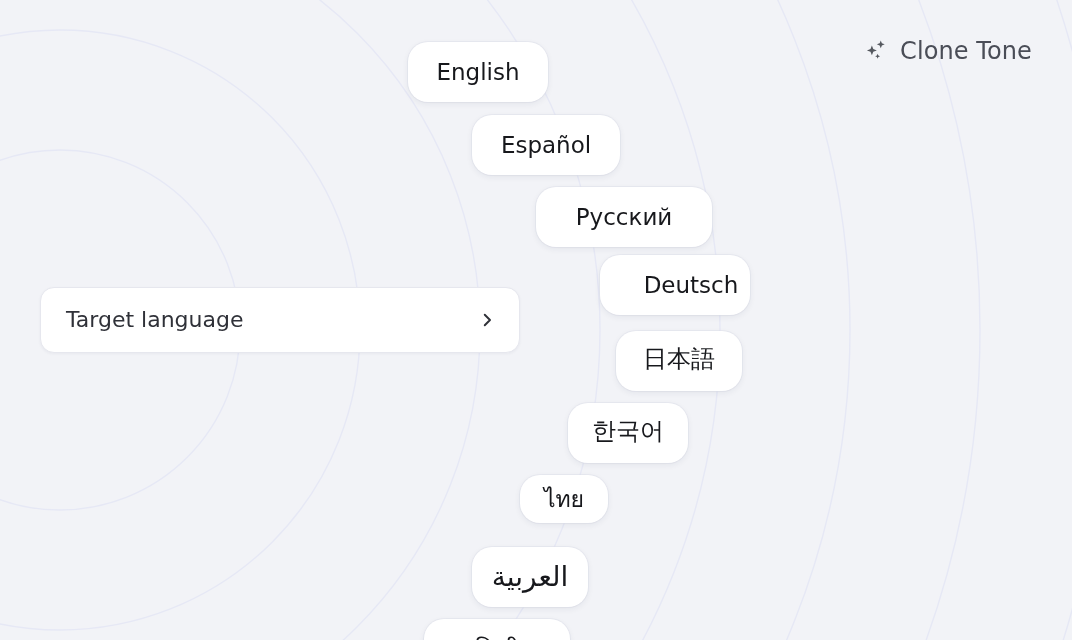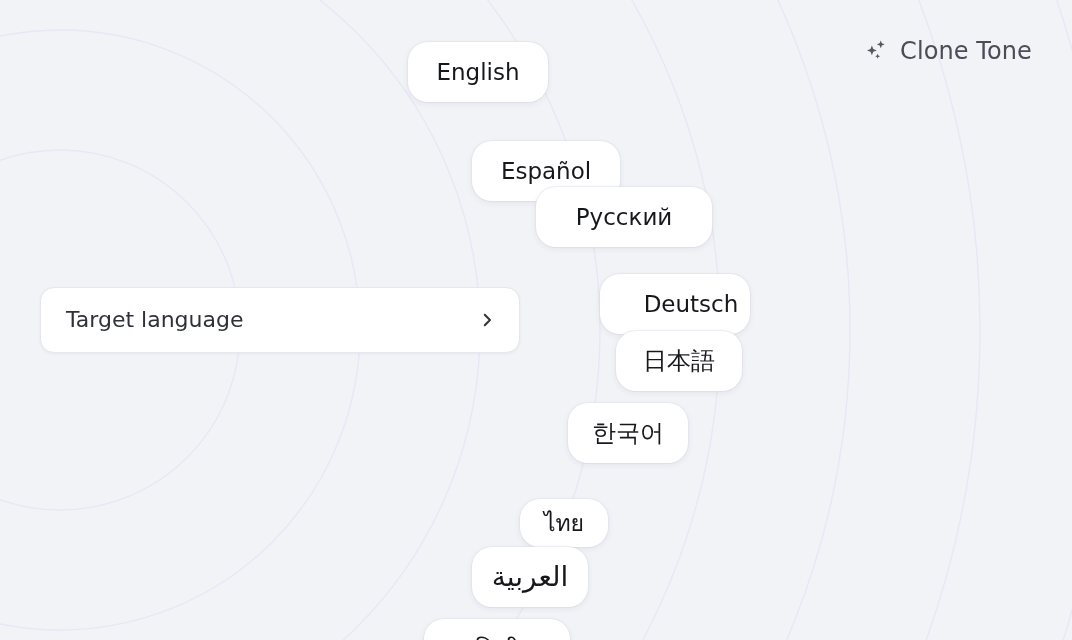--- a/index.html
+++ b/index.html
@@ -91,21 +91,21 @@
                 0 0 0 1px rgba(225, 227, 236, .55);
     display: flex;
     align-items: center;
     justify-content: center;
     font-size: 23px;
     color: #17181c;
     line-height: 1;
     white-space: nowrap;
     z-index: 3;
   }
-  .lang-chip.cjk { font-size: 24px; }
+  .lang-chip.cjk { font-size: 24px; font-family: Liberation Mono, monospace; }
   .lang-chip.rtl { direction: rtl; font-size: 28px; }
 </style>
 </head>
 <body>
 
 <svg id="bg-rings" viewBox="0 0 1072 640" preserveAspectRatio="none" aria-hidden="true">
   <g fill="none" stroke="#e6e8f5" stroke-width="1.4">
     <circle cx="60" cy="330" r="180"></circle>
     <circle cx="60" cy="330" r="300"></circle>
     <circle cx="60" cy="330" r="420"></circle>
@@ -128,21 +128,21 @@
 
 <div id="target-card">
   <span class="card-label">Target language</span>
   <svg class="chevron-right-icon" viewBox="0 0 24 24" fill="none" stroke="currentColor" stroke-width="2.6" stroke-linecap="round" stroke-linejoin="round" aria-hidden="true">
     <polyline points="9 5 16 12 9 19"></polyline>
   </svg>
 </div>
 
 <div id="chips-layer">
     <div class="lang-chip" style="left: 408px; top: 42px; width: 140px; height: 60px;">English</div>
-    <div class="lang-chip" style="left: 472px; top: 115px; width: 148px; height: 60px; margin-top: 26px;">Español</div>
+    <div class="lang-chip" style="left: 472px; top: 115px; width: 148px; height: 60px;">Español</div>
     <div class="lang-chip" style="left: 536px; top: 187px; width: 176px; height: 60px;">Русский</div>
-    <div class="lang-chip" style="left: 600px; top: 274px; width: 150px; height: 60px; padding-left: 32px;">Deutsch</div>
+    <div class="lang-chip" style="left: 600px; top: 255px; width: 150px; height: 60px; padding-left: 32px;">Deutsch</div>
     <div class="lang-chip cjk" style="left: 616px; top: 331px; width: 126px; height: 60px;">日本語</div>
     <div class="lang-chip cjk" style="left: 568px; top: 403px; width: 120px; height: 60px; text-align: right;">한국어</div>
-    <div class="lang-chip" style="left: 520px; top: 475px; width: 88px; height: 48px; margin-top: 24px;">ไทย</div>
+    <div class="lang-chip" style="left: 520px; top: 475px; width: 88px; height: 48px;">ไทย</div>
     <div class="lang-chip rtl" style="left: 472px; top: 547px; width: 116px; height: 60px;">العربية</div>
     <div class="lang-chip" style="left: 424px; top: 619px; width: 146px; height: 60px;">हिन्दी</div>
   </div>
 
 </body></html>

